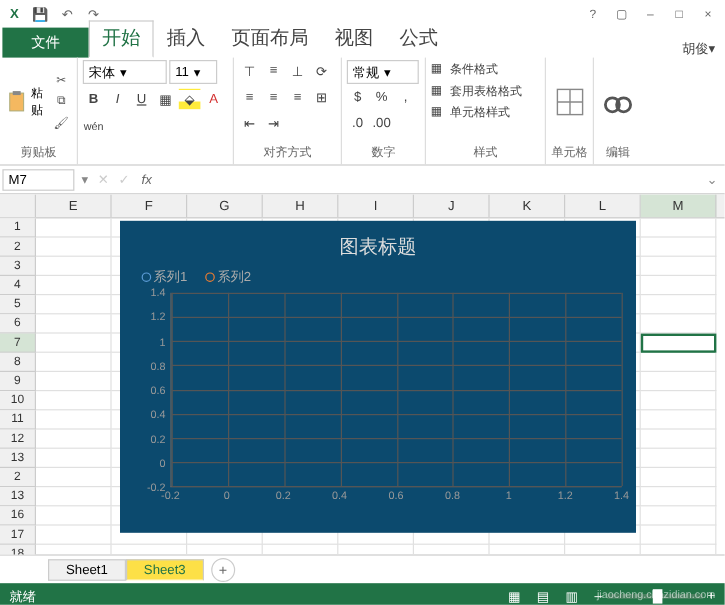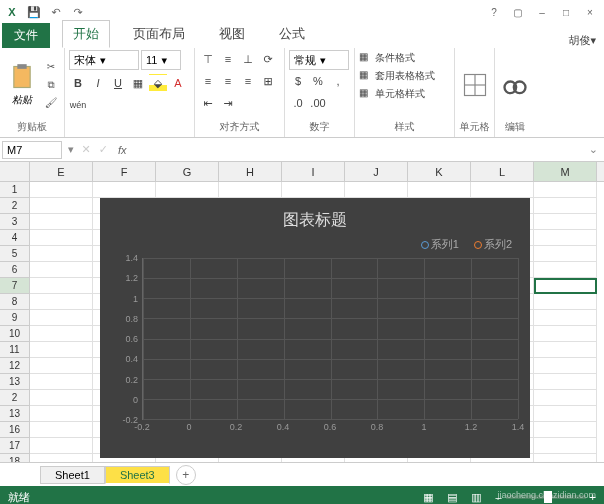--- a/index.html
+++ b/index.html
@@ -6,31 +6,31 @@
     body { width: 604px; height: 504px; background: #fff; font-size: 11px; overflow: hidden; position: relative; }
     
     .titlebar { height: 24px; background: #fff; display: flex; align-items: center; padding: 0 4px; }
     .qat { display: flex; gap: 6px; align-items: center; }
     .qat-icon { width: 16px; height: 16px; display: flex; align-items: center; justify-content: center; color: #666; }
     .titlebar-spacer { flex: 1; }
     .win-controls { display: flex; gap: 4px; align-items: center; color: #666; }
     .win-btn { width: 20px; height: 16px; display: flex; align-items: center; justify-content: center; font-size: 10px; }
     
     .ribbon-tabs { height: 24px; display: flex; align-items: flex-end; padding-left: 2px; }
-    .file-tab { background: #217346; color: #fff; padding: 4px 12px; font-size: 12px; }
-    .tab { padding: 4px 10px; font-size: 13px; color: #444; border: 1px solid transparent; margin-left: 12px; }
+    .file-tab { background: #217346; color: #fff; padding: 4px 24px; font-size: 12px; }
+    .tab { padding: 4px 10px; font-size: 16px; color: #444; border: 1px solid transparent; }
     .tab.active { border: 1px solid #ccc; border-bottom-color: #fff; color: #217346; background: #fff; }
     .tab-spacer { flex: 1; }
     .user-area { display: flex; align-items: center; gap: 0; padding: 0 8px; font-size: 11px; color: #444; }
     
     .ribbon { height: 90px; border-bottom: 1px solid #ccc; display: flex; background: #fff; }
     .ribbon-group { border-right: 1px solid #ddd; padding: 2px 4px; display: flex; flex-direction: column; }
     .ribbon-group-content { flex: 1; display: flex; gap: 2px; }
     .ribbon-group-label { text-align: center; font-size: 10px; color: #666; padding: 1px 0; }
-    .big-btn { width: 36px; display: flex; flex-direction: column; align-items: center; justify-content: center; gap: 2px; font-style: italic; }
+    .big-btn { width: 36px; display: flex; align-items: center; justify-content: center; gap: 2px; }
     .big-icon { width: 28px; height: 28px; }
     .mini-col { display: flex; flex-direction: column; gap: 2px; justify-content: center; }
     .mini-btn { width: 18px; height: 16px; display: flex; align-items: center; justify-content: center; font-size: 10px; color: #555; }
     .font-combo { display: flex; border: 1px solid #ccc; height: 20px; align-items: center; padding: 0 4px; gap: 4px; }
     .font-row { display: flex; gap: 2px; margin-bottom: 2px; }
     .fmt-btn { width: 18px; height: 18px; border: 1px solid transparent; display: flex; align-items: center; justify-content: center; font-size: 11px; color: #444; }
     .style-row { display: flex; gap: 2px; align-items: center; font-size: 10px; color: #444; padding: 1px 0; }
     .style-icon { width: 14px; height: 14px; }
     
     .formula-bar { height: 24px; border-bottom: 1px solid #ccc; display: flex; align-items: center; }
@@ -45,23 +45,23 @@
     .col-h.sel { background: #d5e4d5; }
     .grid-body { display: flex; }
     .row-headers { width: 30px; }
     .row-h { height: 16px; border-bottom: 1px solid #ccc; border-right: 1px solid #ccc; background: #f0f0f0; text-align: center; font-size: 10px; color: #333; line-height: 16px; }
     .row-h.sel { background: #d5e4d5; }
     .cells { flex: 1; position: relative; }
     .cell-row { display: flex; height: 16px; }
     .cell { width: 63px; border-right: 1px solid #e0e0e0; border-bottom: 1px solid #e0e0e0; }
     .cell.active { border: 2px solid #217346; }
     
-    .chart { position: absolute; left: 100px; top: 36px; width: 430px; height: 260px; background: #404040; color: #ccc; padding: 8px 12px; }
+    .chart { position: absolute; left: 100px; top: 22px; width: 430px; height: 260px; background: #0c4a6e; color: #ccc; padding: 8px 12px; }
     .chart-title { text-align: center; font-size: 16px; color: #ddd; padding: 4px 0; }
-    .chart-legend { text-align: right; font-size: 11px; color: #aaa; padding: 2px 0; }
+    .chart-legend { text-align: left; font-size: 11px; color: #aaa; padding: 2px 0; }
     .legend-item { display: inline-block; margin: 0 6px; }
     .legend-dot { display: inline-block; width: 8px; height: 8px; border-radius: 50%; border: 1px solid; margin-right: 2px; vertical-align: middle; }
     .chart-plot { position: relative; height: 180px; margin-left: 30px; margin-top: 4px; }
     .y-axis { position: absolute; left: -30px; top: 0; bottom: 18px; width: 28px; }
     .y-tick { position: absolute; right: 2px; font-size: 9px; color: #999; transform: translateY(-50%); }
     .x-axis { position: absolute; bottom: 0; left: 0; right: 0; height: 16px; }
     .x-tick { position: absolute; font-size: 9px; color: #999; transform: translateX(-50%); }
     .plot-grid { position: absolute; left: 0; right: 0; top: 0; bottom: 18px; border-left: 1px solid #666; border-bottom: 1px solid #666; }
     .gridline-h { position: absolute; left: 0; right: 0; border-top: 1px solid #555; }
     .gridline-v { position: absolute; top: 0; bottom: 0; border-left: 1px solid #555; }
@@ -97,20 +97,21 @@
     <span class="win-btn">▢</span>
     <span class="win-btn">–</span>
     <span class="win-btn">□</span>
     <span class="win-btn">×</span>
   </div>
 </div>
 
 <div class="ribbon-tabs">
   <div class="file-tab">文件</div>
   <div class="tab active">开始</div>
+  <div class="tab">插入</div>
   <div class="tab">页面布局</div>
   <div class="tab">视图</div>
   <div class="tab">公式</div>
   <div class="tab-spacer"></div>
   <div class="user-area">
     <span>胡俊</span>
     <span>▾</span>
   </div>
 </div>
 

